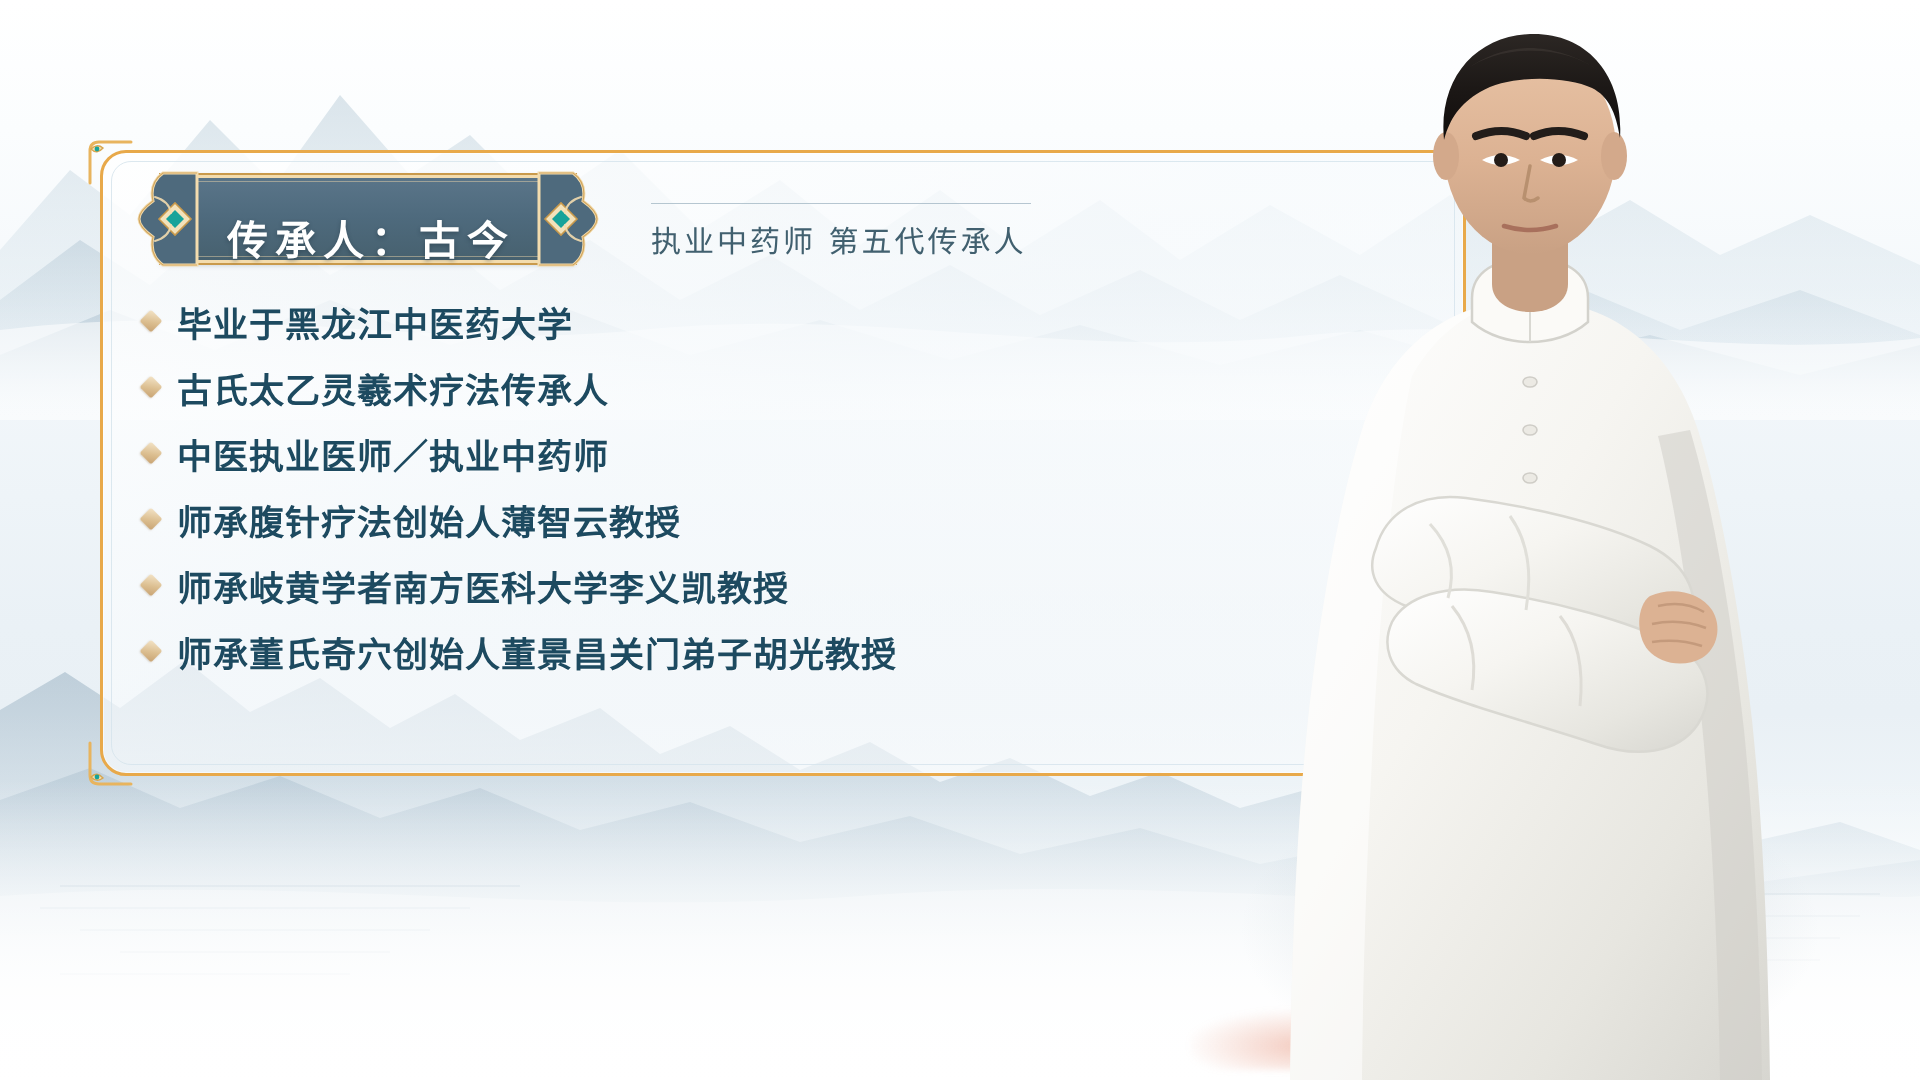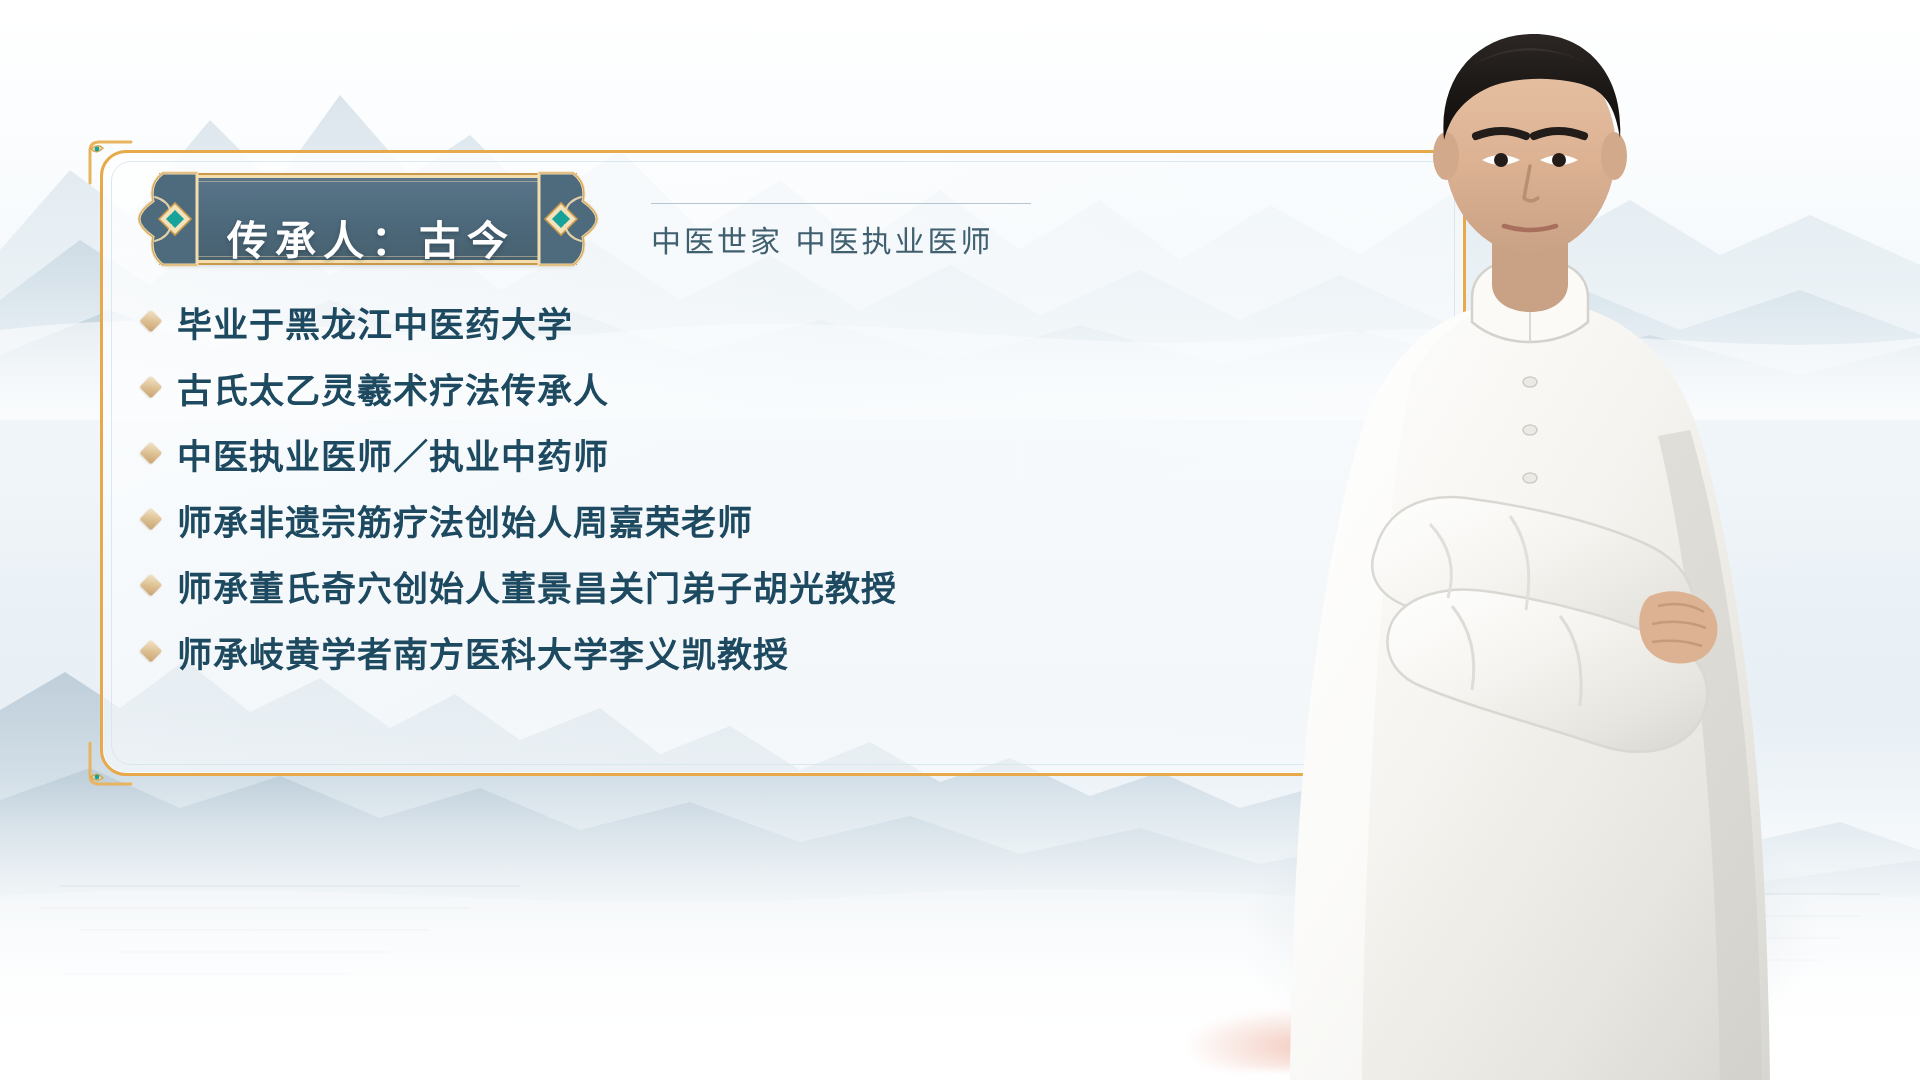--- a/index.html
+++ b/index.html
@@ -243,55 +243,55 @@
             <path d="M36,26 Q50,30 52,42" fill="none" stroke="#f3dcae" stroke-width="2" stroke-linecap="round" opacity=".9"></path>
             <path d="M36,70 Q50,66 52,54" fill="none" stroke="#f3dcae" stroke-width="2" stroke-linecap="round" opacity=".9"></path>
           </svg>
         </div>
 
         <div class="plaque-text">传承人：古今</div>
       </div>
 
       <div class="subtitle-wrap">
         <div class="subtitle-rule"></div>
-        <div class="subtitle">中医世家 中医执业医师</div>
+        <div class="subtitle">执业中药师 第五代传承人</div>
       </div>
     </div>
 
     <div class="bullets">
 
       <div class="bullet-item">
         <span class="bullet-dot"></span>
         <span class="bullet-text">毕业于黑龙江中医药大学</span>
       </div>
 
       <div class="bullet-item">
         <span class="bullet-dot"></span>
         <span class="bullet-text">古氏太乙灵羲术疗法传承人</span>
       </div>
 
       <div class="bullet-item">
         <span class="bullet-dot"></span>
         <span class="bullet-text">中医执业医师／执业中药师</span>
       </div>
 
-
-      <div class="bullet-item">
-        <span class="bullet-dot"></span>
-        <span class="bullet-text">师承非遗宗筋疗法创始人周嘉荣老师</span>
+      <div class="bullet-item">
+        <span class="bullet-dot"></span>
+        <span class="bullet-text">师承腹针疗法创始人薄智云教授</span>
+      </div>
+
+
+      <div class="bullet-item">
+        <span class="bullet-dot"></span>
+        <span class="bullet-text">师承岐黄学者南方医科大学李义凯教授</span>
       </div>
 
       <div class="bullet-item">
         <span class="bullet-dot"></span>
         <span class="bullet-text">师承董氏奇穴创始人董景昌关门弟子胡光教授</span>
-      </div>
-
-      <div class="bullet-item">
-        <span class="bullet-dot"></span>
-        <span class="bullet-text">师承岐黄学者南方医科大学李义凯教授</span>
       </div>
 
     </div>
   </div>
 
   <div class="person">
     <svg viewBox="0 0 700 1080" preserveAspectRatio="xMidYMax meet">
       <defs>
         <linearGradient id="robe" x1="0" y1="0" x2="1" y2="1">
           <stop offset="0%" stop-color="#ffffff"></stop>

